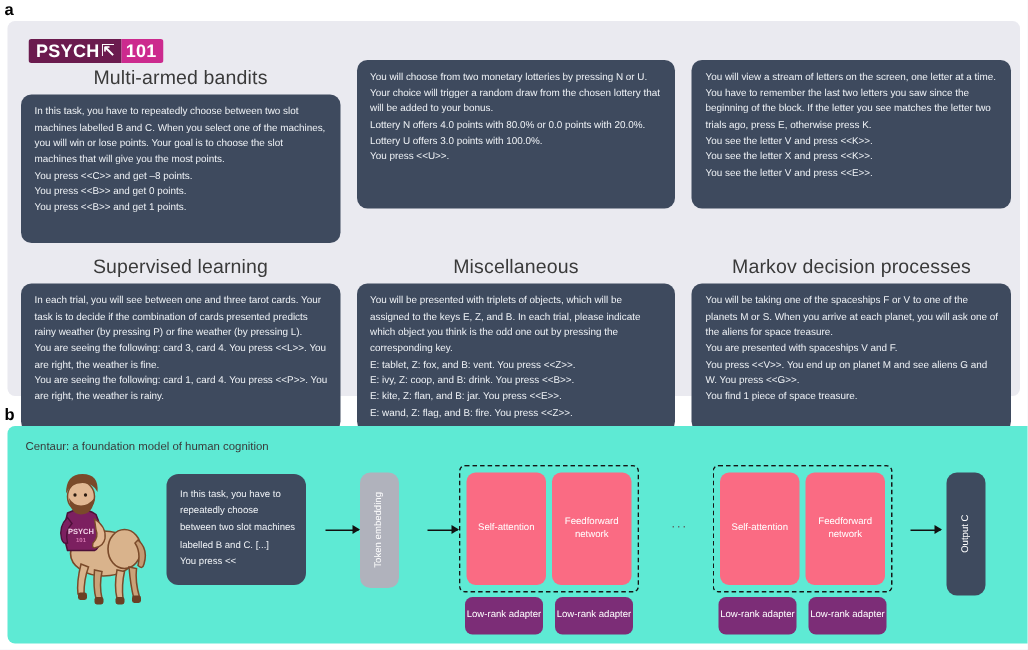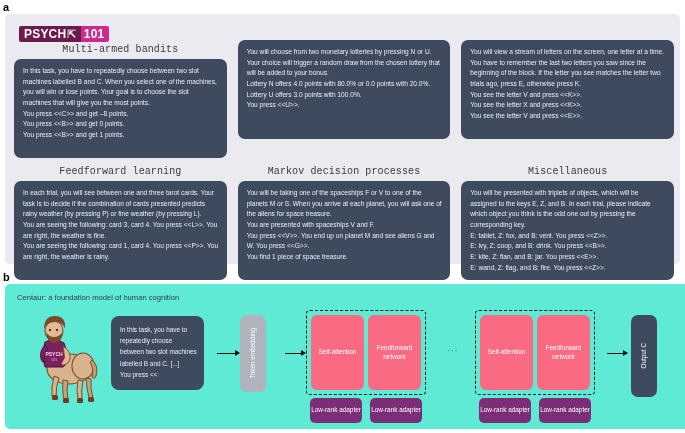--- a/index.html
+++ b/index.html
@@ -47,22 +47,22 @@
     display:inline-block;margin-left:1px;font-size:11px;line-height:16px;
   }
 
   .grid{
     position:absolute;left:9px;top:26px;width:660px;
     display:grid;grid-template-columns:1fr 1fr 1fr;
     column-gap:11px;row-gap:4px;
   }
   .cell{display:flex;flex-direction:column;}
   .cell-title{
-    text-align:center;font-size:10px;color:#3a3a3a;
-    padding:4px 0 4px 0;letter-spacing:.1px;font-family:Liberation Mono, monospace;
+    text-align:center;font-size:13px;color:#3a3a3a;
+    padding:4px 0 4px 0;letter-spacing:.1px;
   }
   .cell-body{
     background:#3e4a5e;color:#eef1f5;
     border-radius:7px;
     padding:7px 8px 7px 9px;
     font-size:6.6px;line-height:1.62;
     height:99px;
     box-sizing:border-box;
     overflow:hidden;
     white-space:pre-line;
@@ -185,43 +185,43 @@
       </div>
 
       <div class="cell">
         <div class="cell-body">You will view a stream of letters on the screen, one letter at a time. You have to remember the last two letters you saw since the beginning of the block. If the letter you see matches the letter two trials ago, press E, otherwise press K.
 You see the letter V and press &lt;&lt;K&gt;&gt;.
 You see the letter X and press &lt;&lt;K&gt;&gt;.
 You see the letter V and press &lt;&lt;E&gt;&gt;.</div>
       </div>
 
       <div class="cell">
-        <div class="cell-title">Feedforward learning</div>
+        <div class="cell-title">Supervised learning</div>
         <div class="cell-body">In each trial, you will see between one and three tarot cards. Your task is to decide if the combination of cards presented predicts rainy weather (by pressing P) or fine weather (by pressing L).
 You are seeing the following: card 3, card 4. You press &lt;&lt;L&gt;&gt;. You are right, the weather is fine.
 You are seeing the following: card 1, card 4. You press &lt;&lt;P&gt;&gt;. You are right, the weather is rainy.</div>
-      </div>
-
-      <div class="cell">
-        <div class="cell-title">Markov decision processes</div>
-        <div class="cell-body">You will be taking one of the spaceships F or V to one of the planets M or S. When you arrive at each planet, you will ask one of the aliens for space treasure.
-You are presented with spaceships V and F.
-You press &lt;&lt;V&gt;&gt;. You end up on planet M and see aliens G and W. You press &lt;&lt;G&gt;&gt;.
-You find 1 piece of space treasure.</div>
       </div>
 
       <div class="cell">
         <div class="cell-title">Miscellaneous</div>
         <div class="cell-body">You will be presented with triplets of objects, which will be assigned to the keys E, Z, and B. In each trial, please indicate which object you think is the odd one out by pressing the corresponding key.
 E: tablet, Z: fox, and B: vent. You press &lt;&lt;Z&gt;&gt;.
 E: ivy, Z: coop, and B: drink. You press &lt;&lt;B&gt;&gt;.
 E: kite, Z: flan, and B: jar. You press &lt;&lt;E&gt;&gt;.
 E: wand, Z: flag, and B: fire. You press &lt;&lt;Z&gt;&gt;.</div>
       </div>
 
+      <div class="cell">
+        <div class="cell-title">Markov decision processes</div>
+        <div class="cell-body">You will be taking one of the spaceships F or V to one of the planets M or S. When you arrive at each planet, you will ask one of the aliens for space treasure.
+You are presented with spaceships V and F.
+You press &lt;&lt;V&gt;&gt;. You end up on planet M and see aliens G and W. You press &lt;&lt;G&gt;&gt;.
+You find 1 piece of space treasure.</div>
+      </div>
+
     </div>
   </div>
 
   <div class="panel-letter" id="letter-b">b</div>
 
   <div class="panel-b">
 
     <div class="panel-b-title">Centaur: a foundation model of human cognition</div>
 
     <svg class="centaur" viewBox="0 0 76 100">

